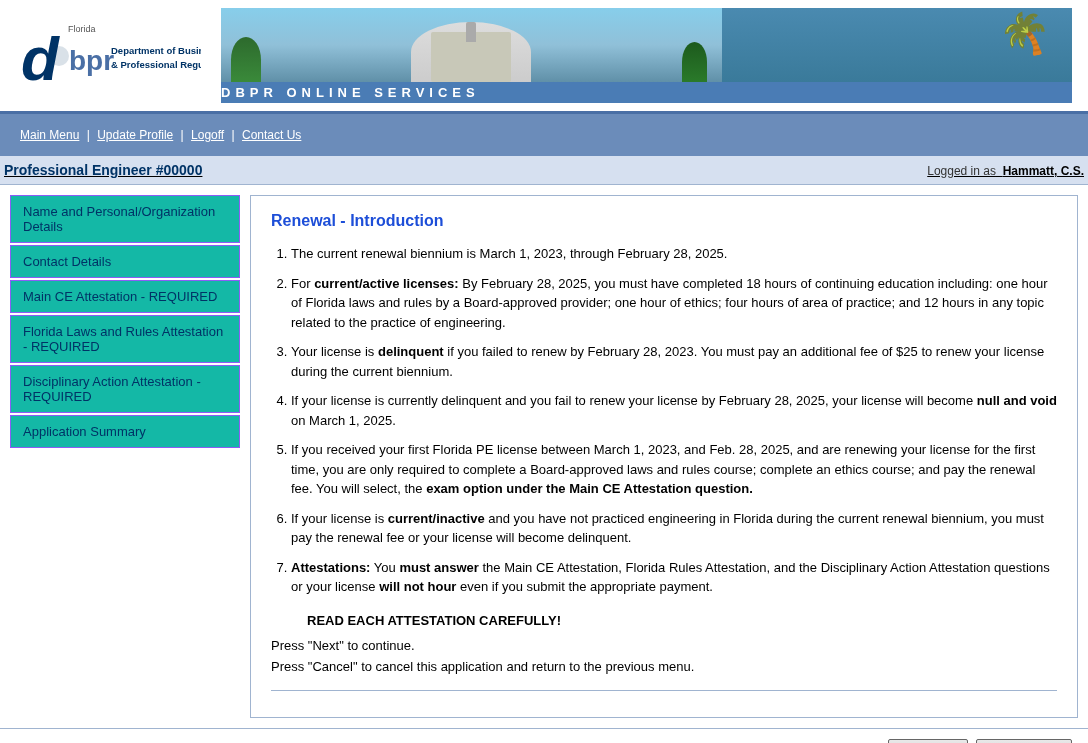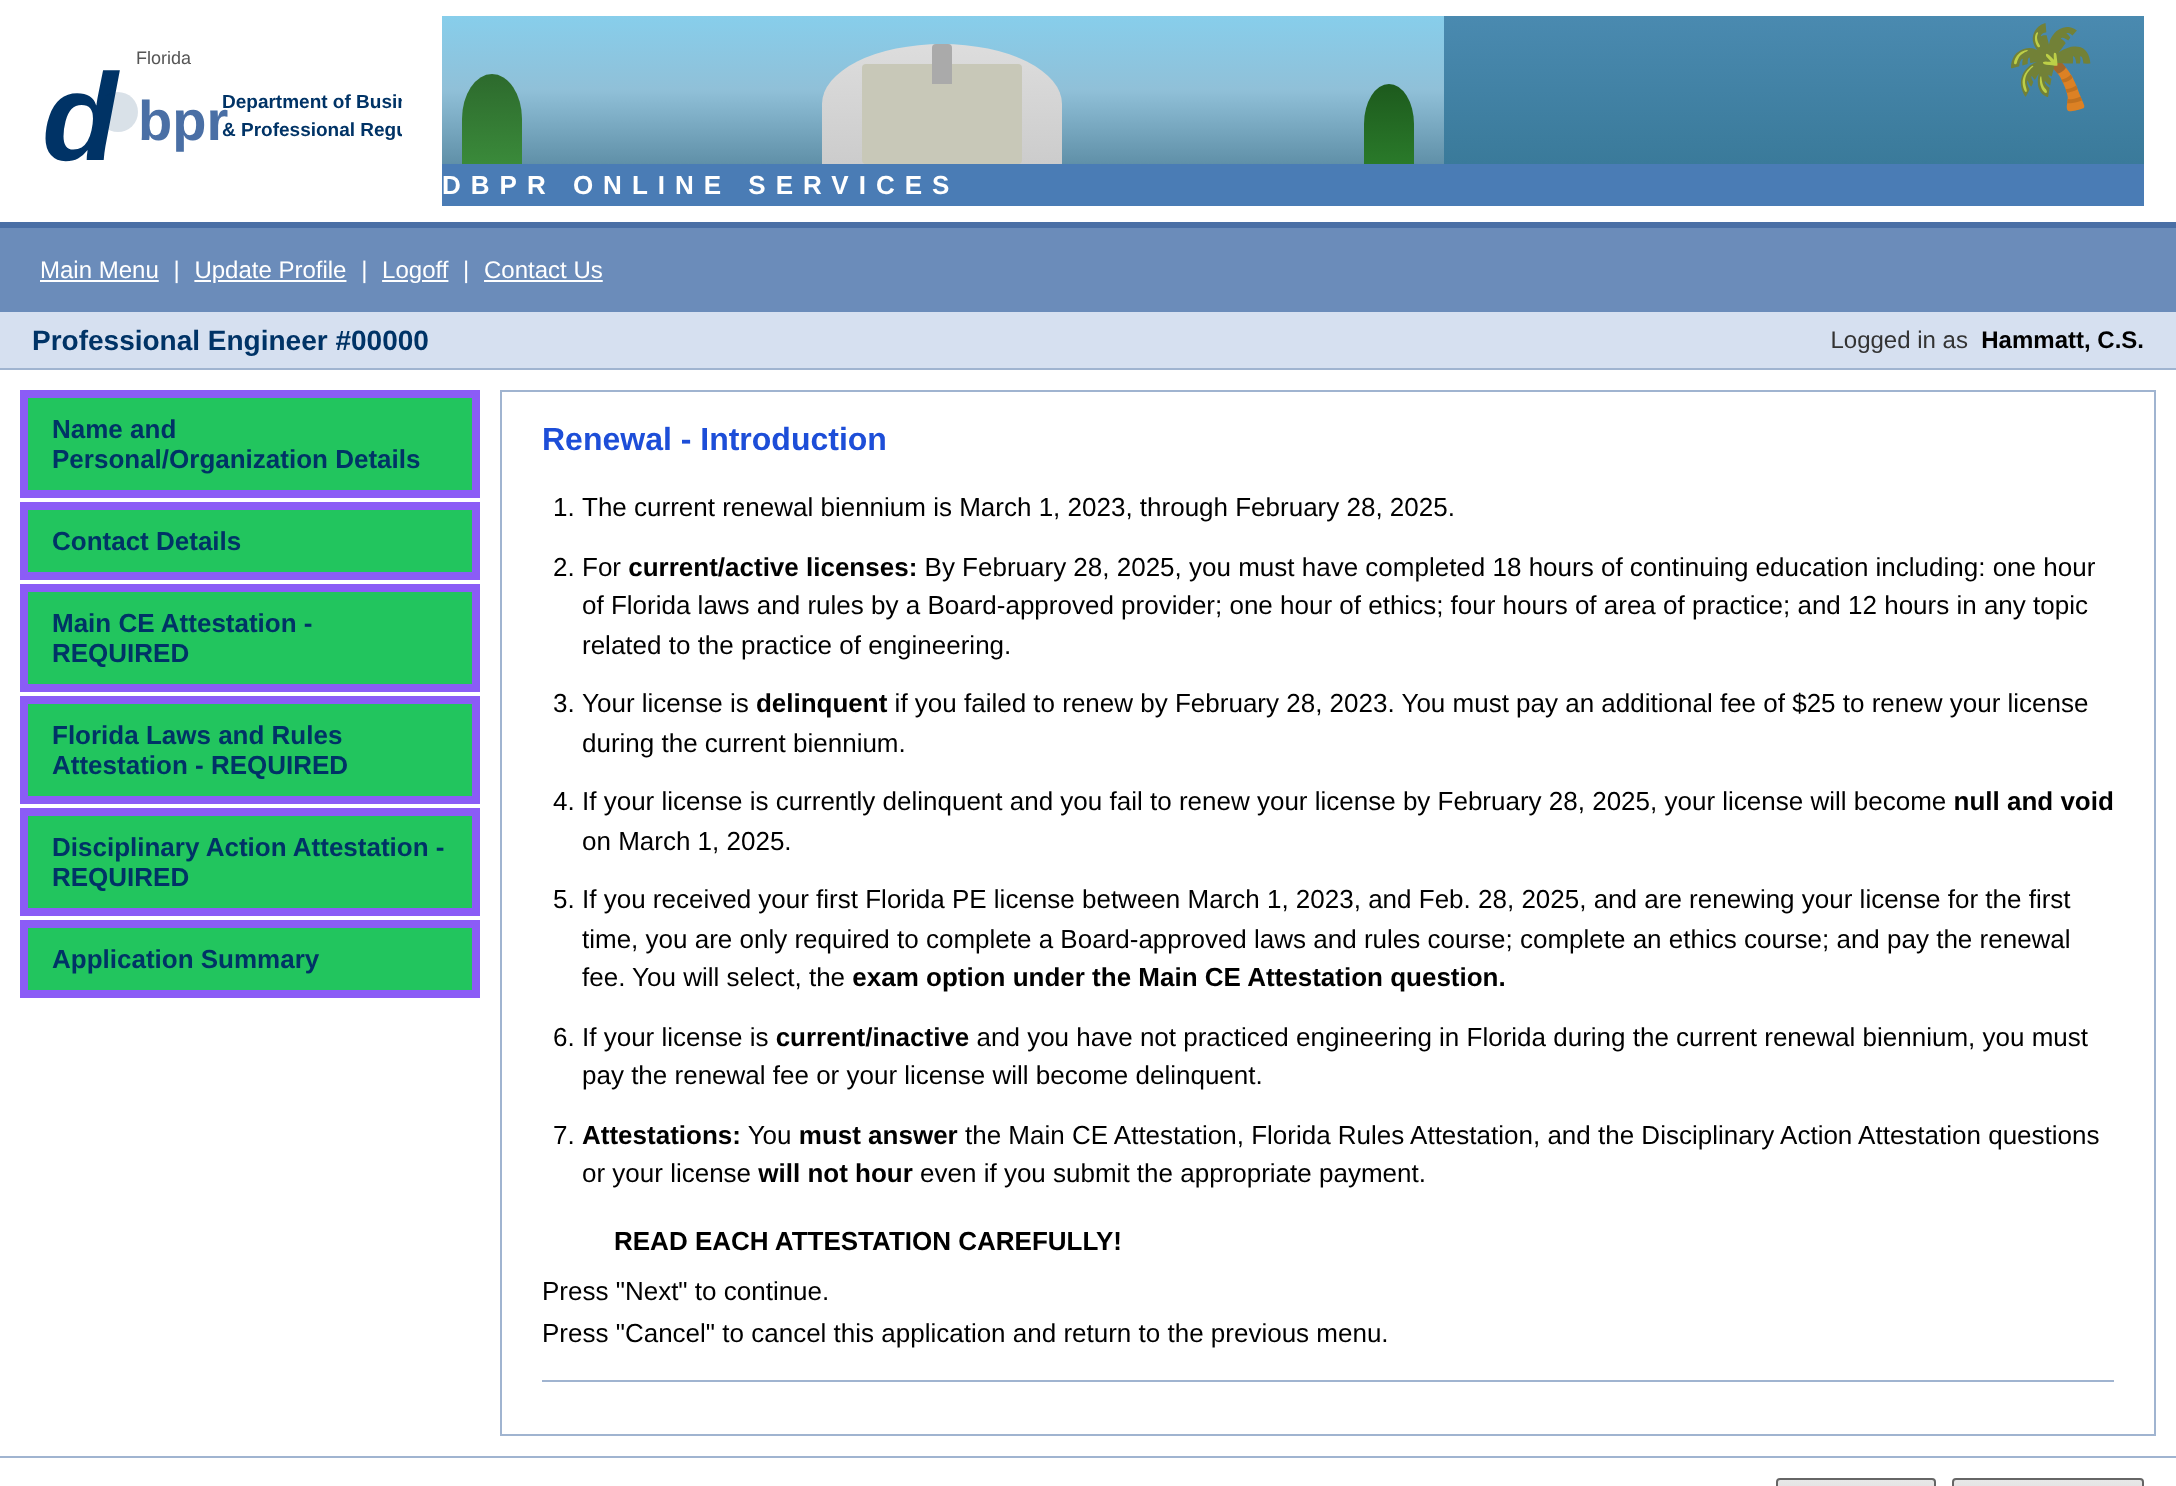--- a/index.html
+++ b/index.html
@@ -8,31 +8,31 @@
     
     #header { background: #fff; border-bottom: 3px solid #4a6fa5; display: flex; align-items: center; padding: 8px 16px; gap: 20px; }
     #dbpr-logo { display: flex; align-items: center; gap: 4px; }
     #banner-img { flex: 1; height: 95px; background: linear-gradient(to right, #4a7cb5, #2c6090); display: flex; flex-direction: column; align-items: center; justify-content: flex-end; overflow: hidden; position: relative; }
 
     
     #nav-bar { background: #6b8cba; padding: 14px 16px; text-align: left; font-size: 12px; }
     #nav-bar a { color: #fff; text-decoration: underline; margin: 0 4px; cursor: pointer; }
 
     
-    #sub-header { background: #d6e0f0; padding: 6px 16px; display: flex; justify-content: space-between; align-items: center; border-bottom: 1px solid #a0b4d0; }
+    #sub-header { background: #d6e0f0; padding: 6px 4px; display: flex; justify-content: space-between; align-items: flex-end; border-bottom: 1px solid #a0b4d0; text-decoration: underline; }
     #license-title { font-size: 14px; font-weight: bold; color: #003366; }
     #logged-in { font-size: 12px; color: #333; }
     #logged-in strong { color: #000; }
 
     
     #main { display: flex; padding: 10px; gap: 10px; min-height: 500px; }
 
     
     #sidebar { width: 230px; flex-shrink: 0; }
-    .sidebar-item { padding: 8px 12px; margin-bottom: 2px; cursor: pointer; font-size: 13px; border: 4px solid #8b5cf6; background: #22c55e; color: #003366; font-weight: bold; }
+    .sidebar-item { padding: 8px 12px; margin-bottom: 2px; cursor: pointer; font-size: 13px; border: 1px solid #8b5cf6; background: #14b8a6; color: #003366; }
     .sidebar-item.active { background: #4a6fa5; color: #fff; font-weight: bold; border: 1px solid #4a6fa5; }
 
     
     #content { flex: 1; border: 1px solid #a0b4d0; padding: 16px 20px; background: #fff; }
     #content h2 { font-size: 16px; color: #1d4ed8; margin-bottom: 14px; font-weight: bold; }
     #content ol { padding-left: 20px; margin-bottom: 16px; }
     #content ol li { margin-bottom: 10px; line-height: 1.5; }
     .read-notice { font-weight: bold; margin-bottom: 10px; font-size: 13px; padding-left: 36px; }
     .press-text { margin-bottom: 6px; font-size: 13px; }
     #content-divider { border: none; border-top: 1px solid #a0b4d0; margin: 16px 0 10px 0; }

